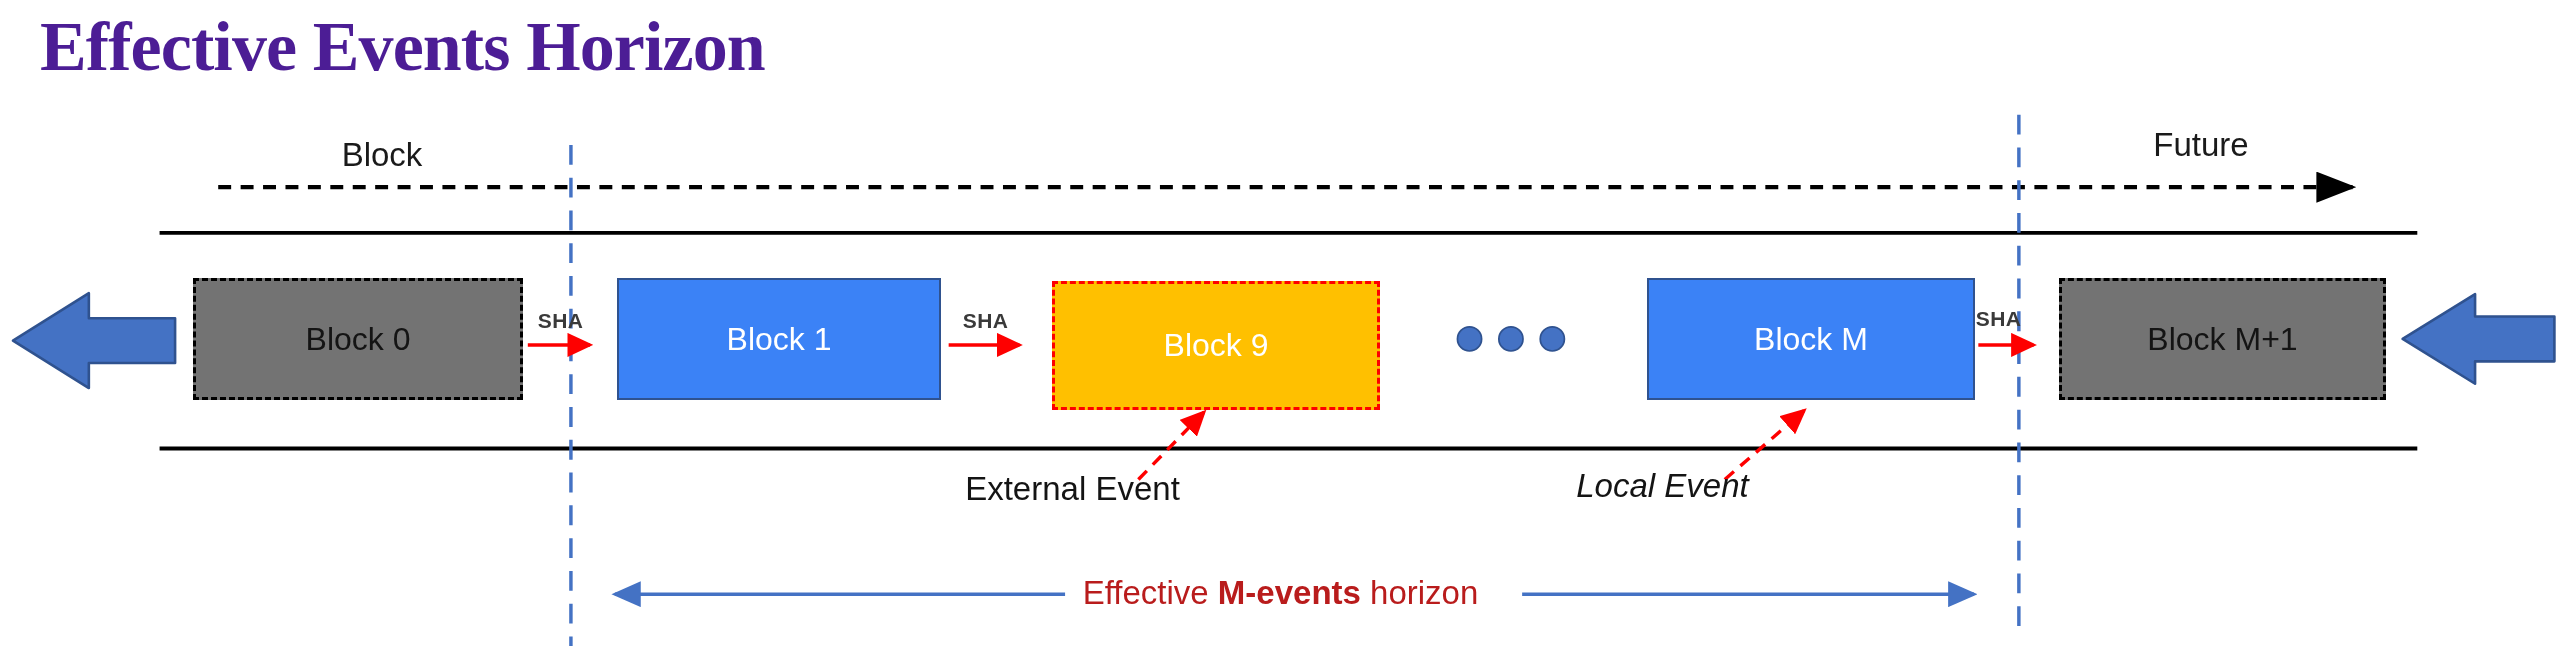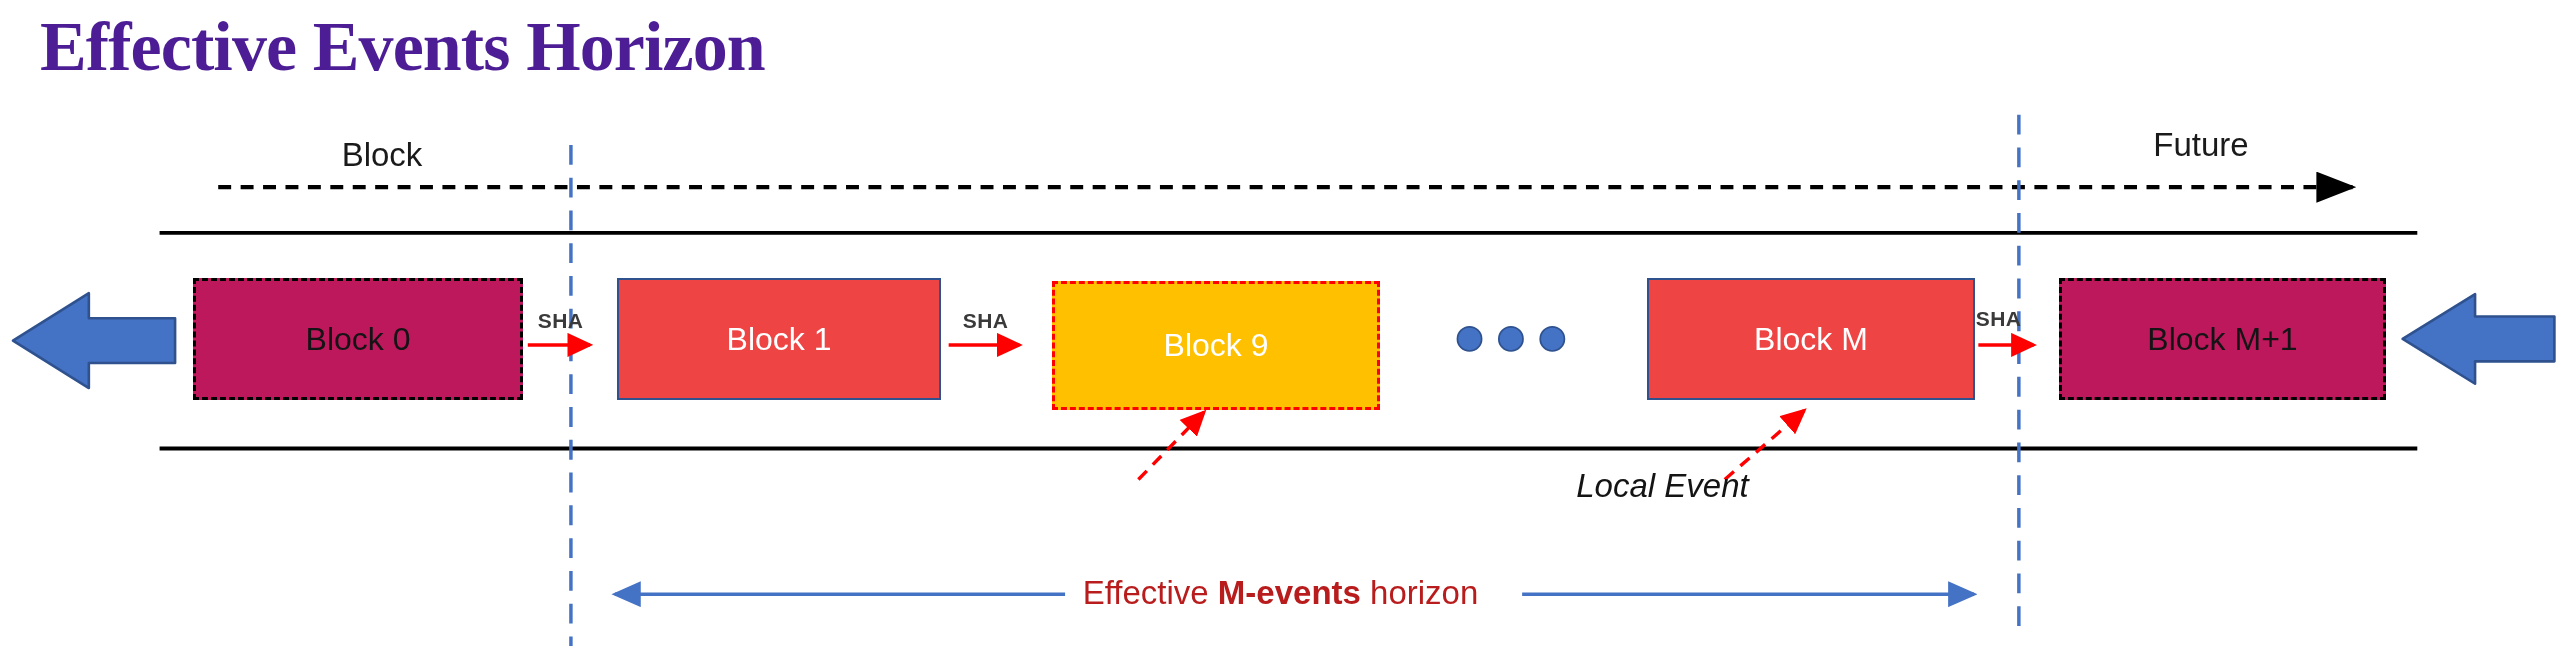--- a/index.html
+++ b/index.html
@@ -22,22 +22,22 @@
     position:absolute;
     font-size:33px;color:#1a1a1a;
     text-align:center;white-space:nowrap;
   }
   .block{
     position:absolute;top:278px;height:122px;
     display:flex;align-items:center;justify-content:center;
     box-sizing:border-box;
     font-size:32px;white-space:nowrap;
   }
-  .block.dashed{border:3.4px dashed #000;background:#be185d;color:#141414;}
-  .block.blue{background:#ef4444;border:2.6px solid #2F528F;color:#fff;}
+  .block.dashed{border:3.4px dashed #000;background:#737373;color:#141414;}
+  .block.blue{background:#3b82f6;border:2.6px solid #2F528F;color:#fff;}
   .block.orange{top:281px;height:129px;background:#FFC000;border:3.4px dashed #FE0000;color:#fff;}
   .sha-label{
     position:absolute;width:103px;text-align:center;
     font-size:21px;font-weight:600;color:#3a3a3a;letter-spacing:0.4px;
     white-space:nowrap;
   }
   .event-label{
     position:absolute;width:345px;text-align:center;
     font-size:33px;color:#141414;white-space:nowrap;
   }
@@ -109,18 +109,19 @@
     <span>Block M</span>
   </div>
   <div class="block dashed" style="left:2059px;width:327px;">
     <span>Block M+1</span>
   </div>
 
   <div class="sha-label" style="left:509px;top:309px;">SHA</div>
   <div class="sha-label" style="left:934px;top:309px;">SHA</div>
   <div class="sha-label" style="left:1947px;top:307px;">SHA</div>
 
+  <div class="event-label" style="left:900px;top:470px;">External Event</div>
   <div class="event-label" style="left:1490px;top:467px;font-style:italic;">Local Event</div>
 
   <div class="horizon-label"><span>Effective </span><span class="b">M-events</span><span> horizon</span></div>
 
 </div>
 
 
 </body></html>

